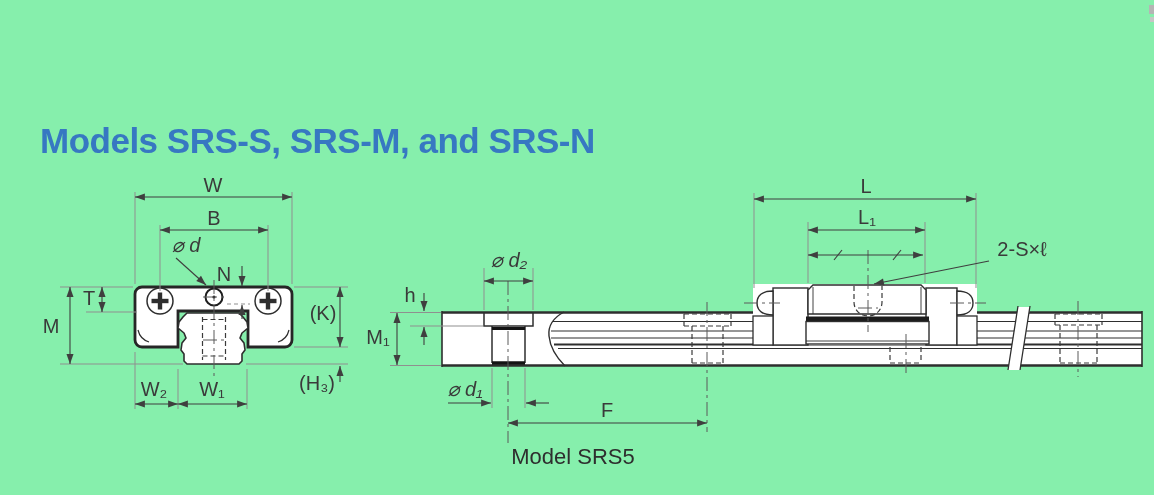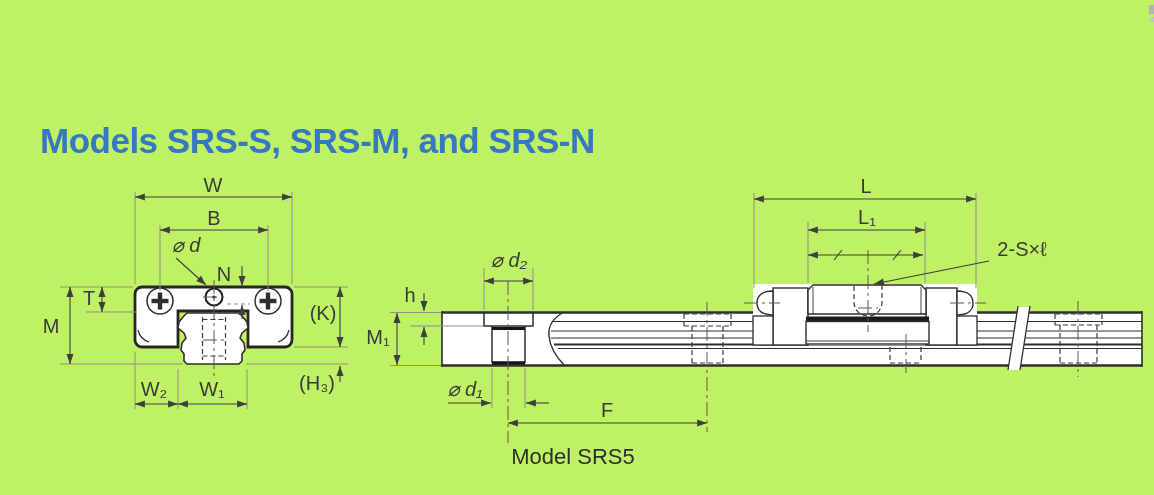--- a/index.html
+++ b/index.html
@@ -1,16 +1,16 @@
 <!DOCTYPE html>
 <html><head>
 <meta charset="utf-8">
 <style>
   html,body{margin:0;padding:0;background:#ffffff;}
-  #page{position:relative;width:1154px;height:495px;background:#bef264;overflow:hidden;
+  #page{position:relative;width:1154px;height:495px;background:#86efac;overflow:hidden;
         font-family:"Liberation Sans",sans-serif;}
   #title{position:absolute;left:40px;top:122px;font-size:35px;font-weight:bold;
          letter-spacing:-0.5px;color:#3778c2;line-height:1.1;white-space:nowrap;}
   svg{position:absolute;left:0;top:0;}
   svg text{font-family:"Liberation Sans",sans-serif;fill:#3a3a3a;}
   .dim-label{font-size:20px;}
   .ital{font-style:italic;}
   .cap{font-size:22px;fill:#2e2e2e;}
   .thick{stroke:#262626;stroke-width:2.8;fill:#ffffff;}
   .ln{stroke:#2e2e2e;fill:none;}

